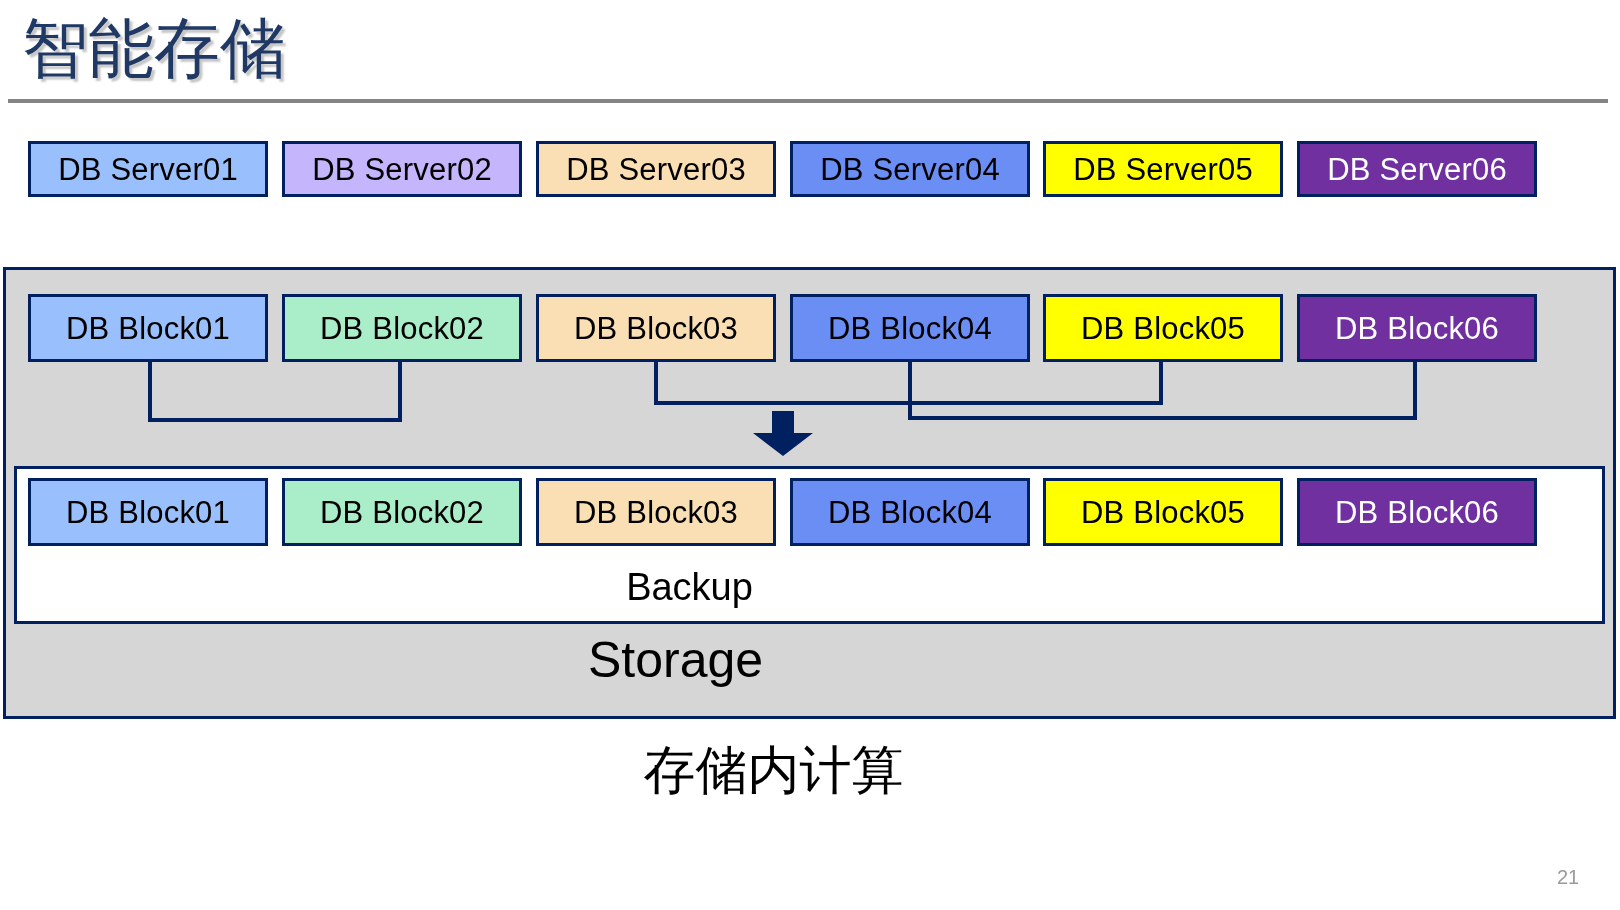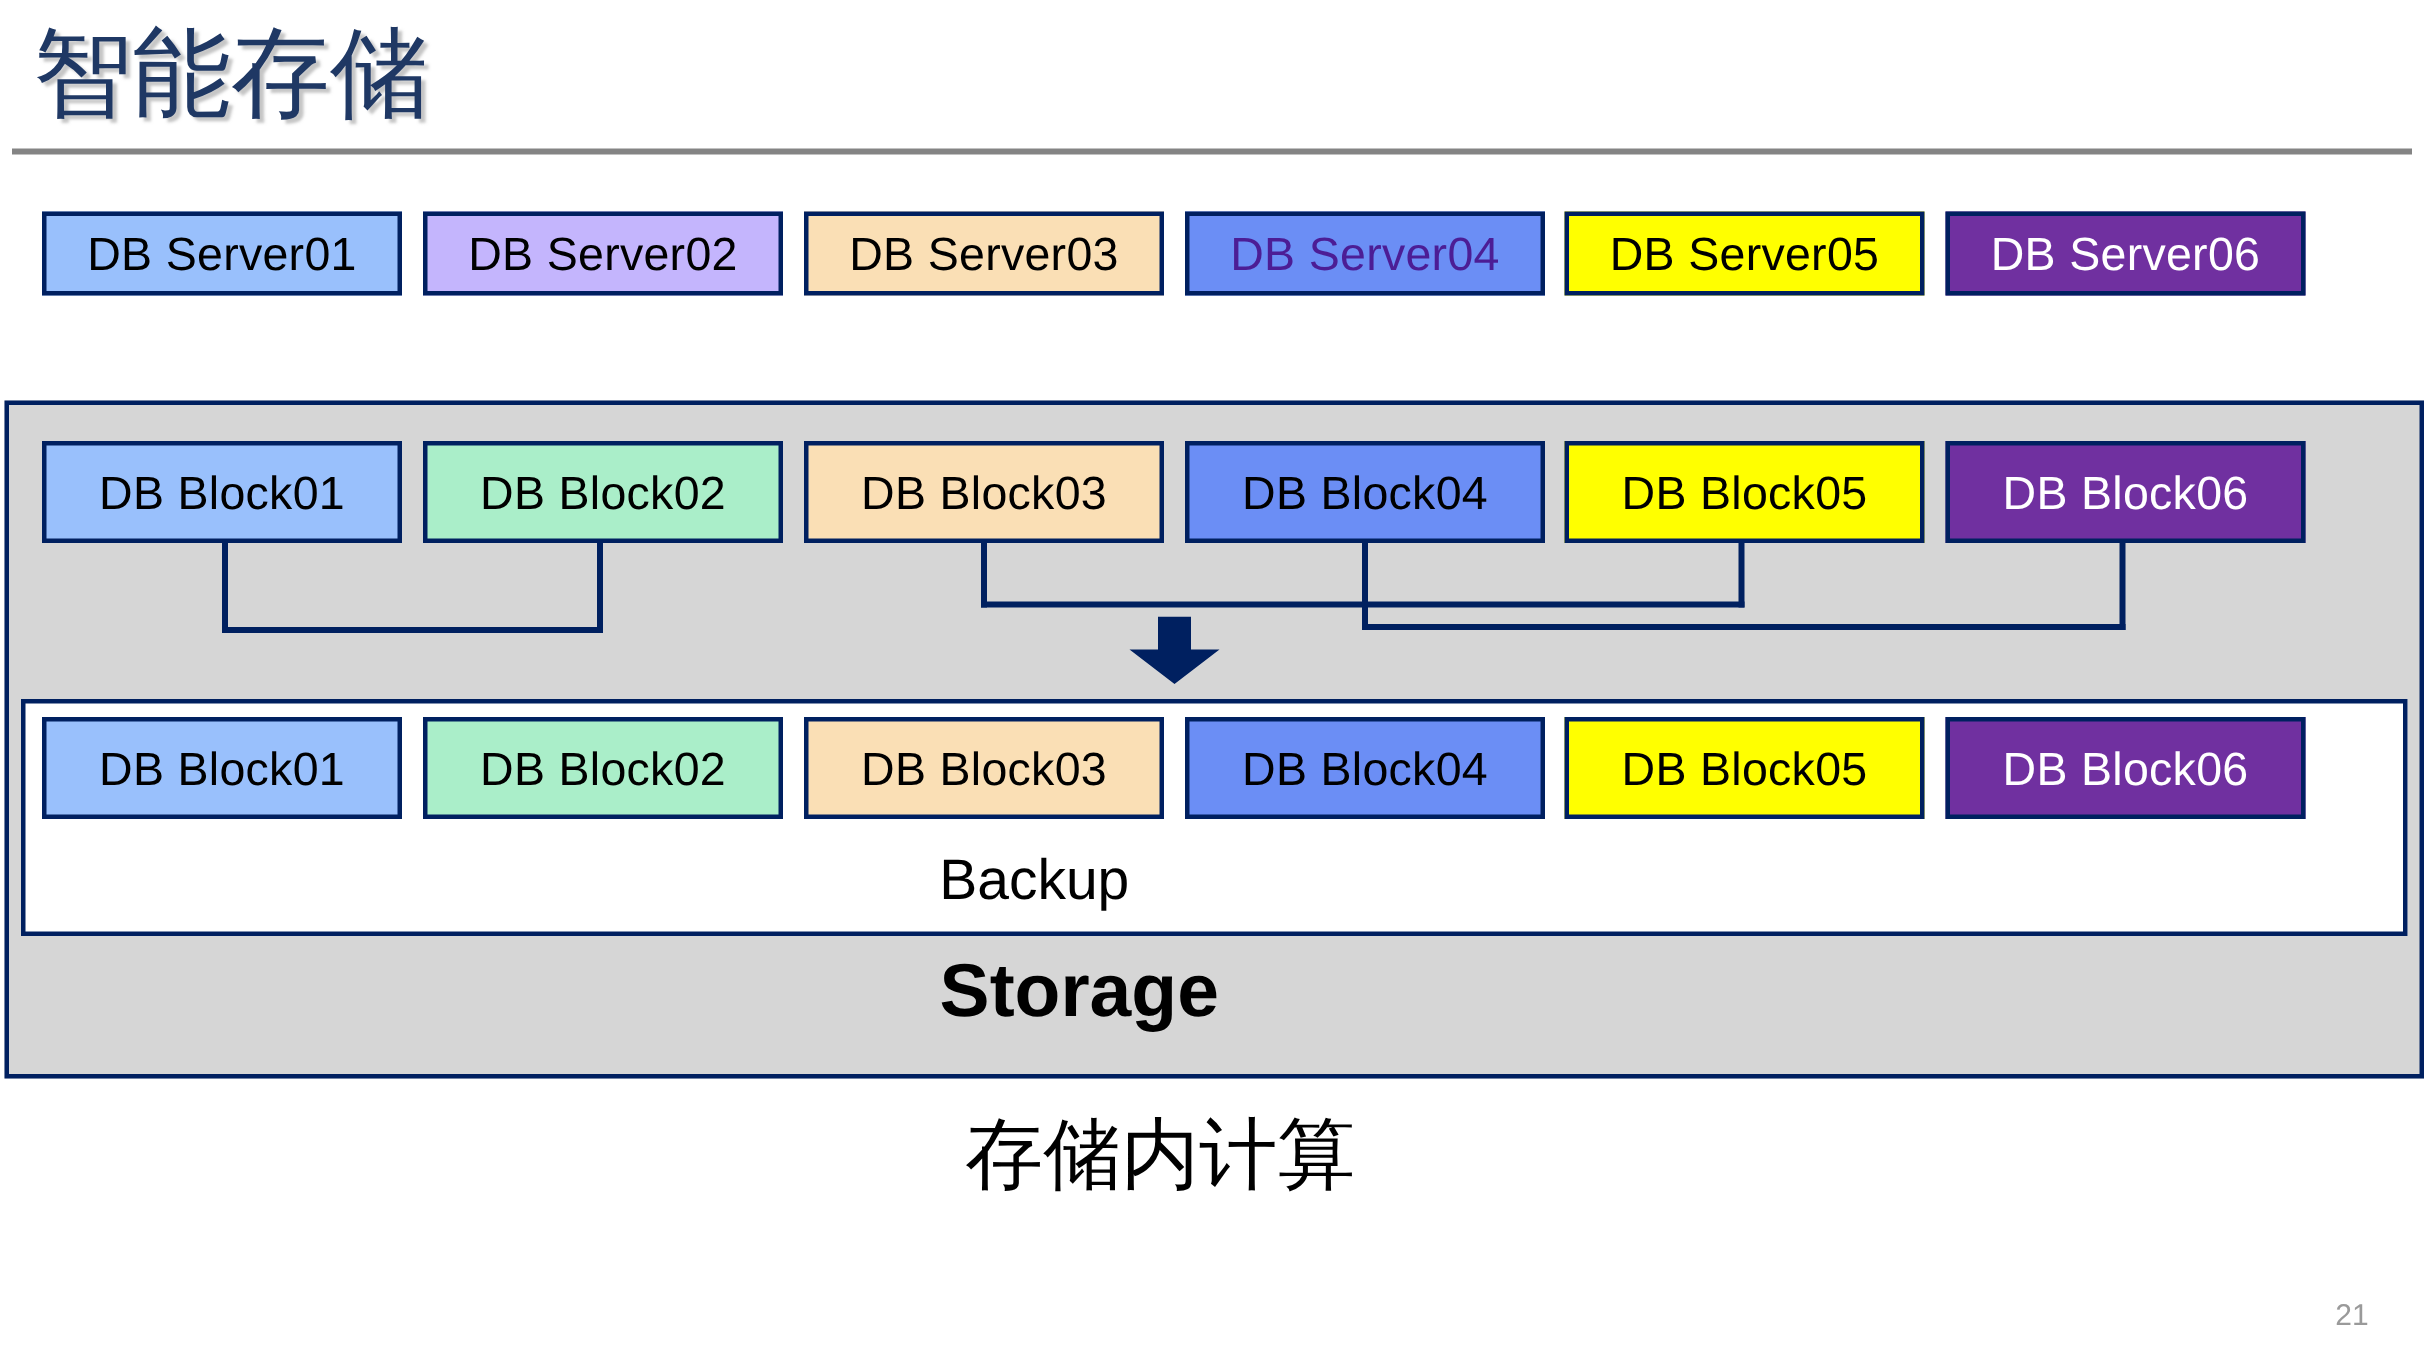--- a/index.html
+++ b/index.html
@@ -111,23 +111,22 @@
 
   
   #storage-label {
     position: absolute;
     left: 3px;
     top: 628px;
     width: 1345px;
     text-align: center;
     font-size: 50px;
     line-height: 64px;
-    font-weight: bold;
-    color: #000000;
-    margin-left: 44px;
+    font-weight: normal;
+    color: #000000;
   }
 
   
   #caption {
     position: absolute;
     left: 0;
     top: 738px;
     width: 1547px;
     text-align: center;
     font-size: 52px;
@@ -150,21 +149,21 @@
 </head>
 <body>
 
 <div id="slide-title">智能存储</div>
 <div id="title-rule"></div>
 
 <div id="server-row">
     <div class="node" style="left: 28px; width: 240px; background: rgb(153, 192, 252); color: rgb(0, 0, 0);">DB Server01</div>
     <div class="node" style="left: 282px; width: 240px; background: #c4b5fd; color: rgb(0, 0, 0);">DB Server02</div>
     <div class="node" style="left: 536px; width: 240px; background: rgb(250, 223, 181); color: rgb(0, 0, 0);">DB Server03</div>
-    <div class="node" style="left: 790px; width: 240px; background: rgb(107, 142, 245); color: #4c1d95;">DB Server04</div>
+    <div class="node" style="left: 790px; width: 240px; background: rgb(107, 142, 245); color: #000000;">DB Server04</div>
     <div class="node" style="left: 1043px; width: 240px; background: rgb(255, 255, 0); color: rgb(0, 0, 0);">DB Server05</div>
     <div class="node" style="left: 1297px; width: 240px; background: rgb(112, 48, 160); color: rgb(255, 255, 255);">DB Server06</div>
   </div>
 
 <div id="storage-container"></div>
 
 <div id="primary-row">
     <div class="node" style="left: 28px; width: 240px; background: rgb(153, 192, 252); color: rgb(0, 0, 0);">DB Block01</div>
     <div class="node" style="left: 282px; width: 240px; background: rgb(170, 238, 201); color: rgb(0, 0, 0);">DB Block02</div>
     <div class="node" style="left: 536px; width: 240px; background: rgb(250, 223, 181); color: rgb(0, 0, 0);">DB Block03</div>

